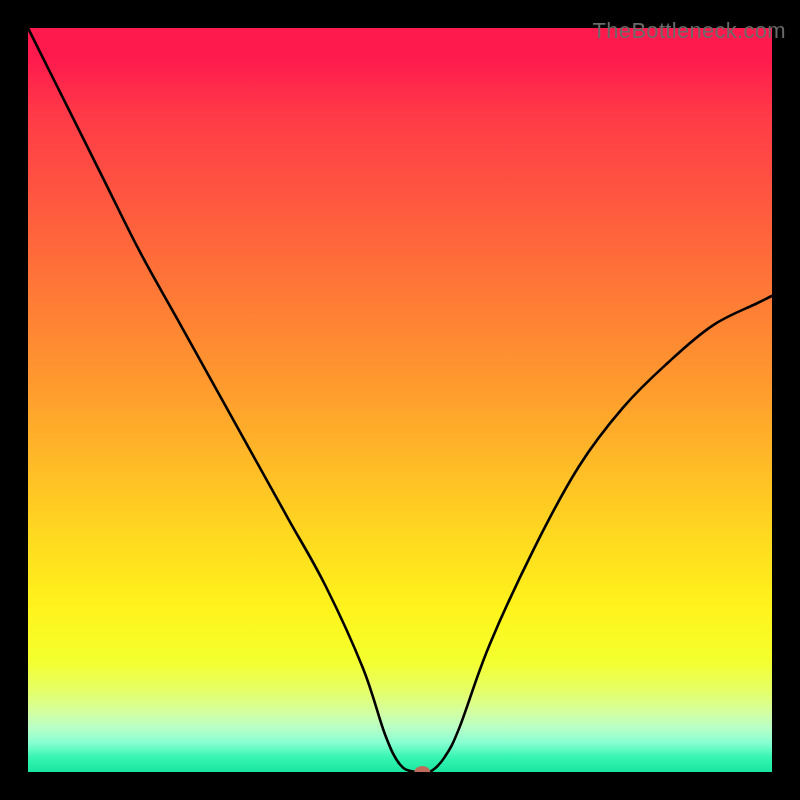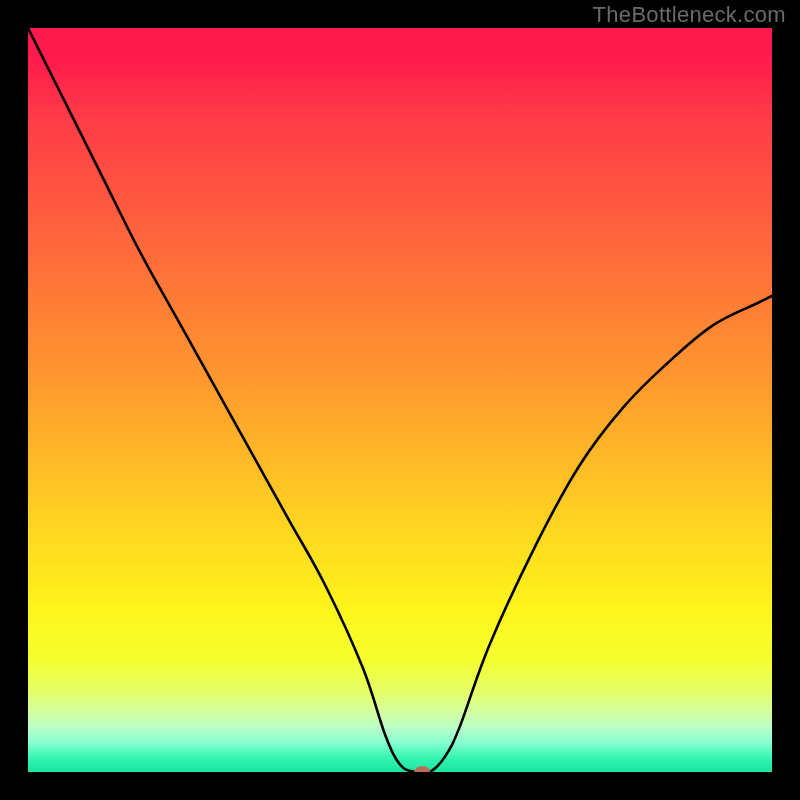--- a/index.html
+++ b/index.html
@@ -12,21 +12,21 @@
     font-family: Arial, Helvetica, sans-serif;
   }
   .frame {
     position: relative;
     width: 800px;
     height: 800px;
     background: #000;
   }
   .watermark {
     position: absolute;
-    top: 2px;
+    top: 18px;
     right: 14px;
     color: #6a6a6a;
     font-size: 22px;
     font-weight: 500;
     letter-spacing: 0.3px;
     z-index: 10;
   }
   .plot-area {
     position: absolute;
     left: 28px;

